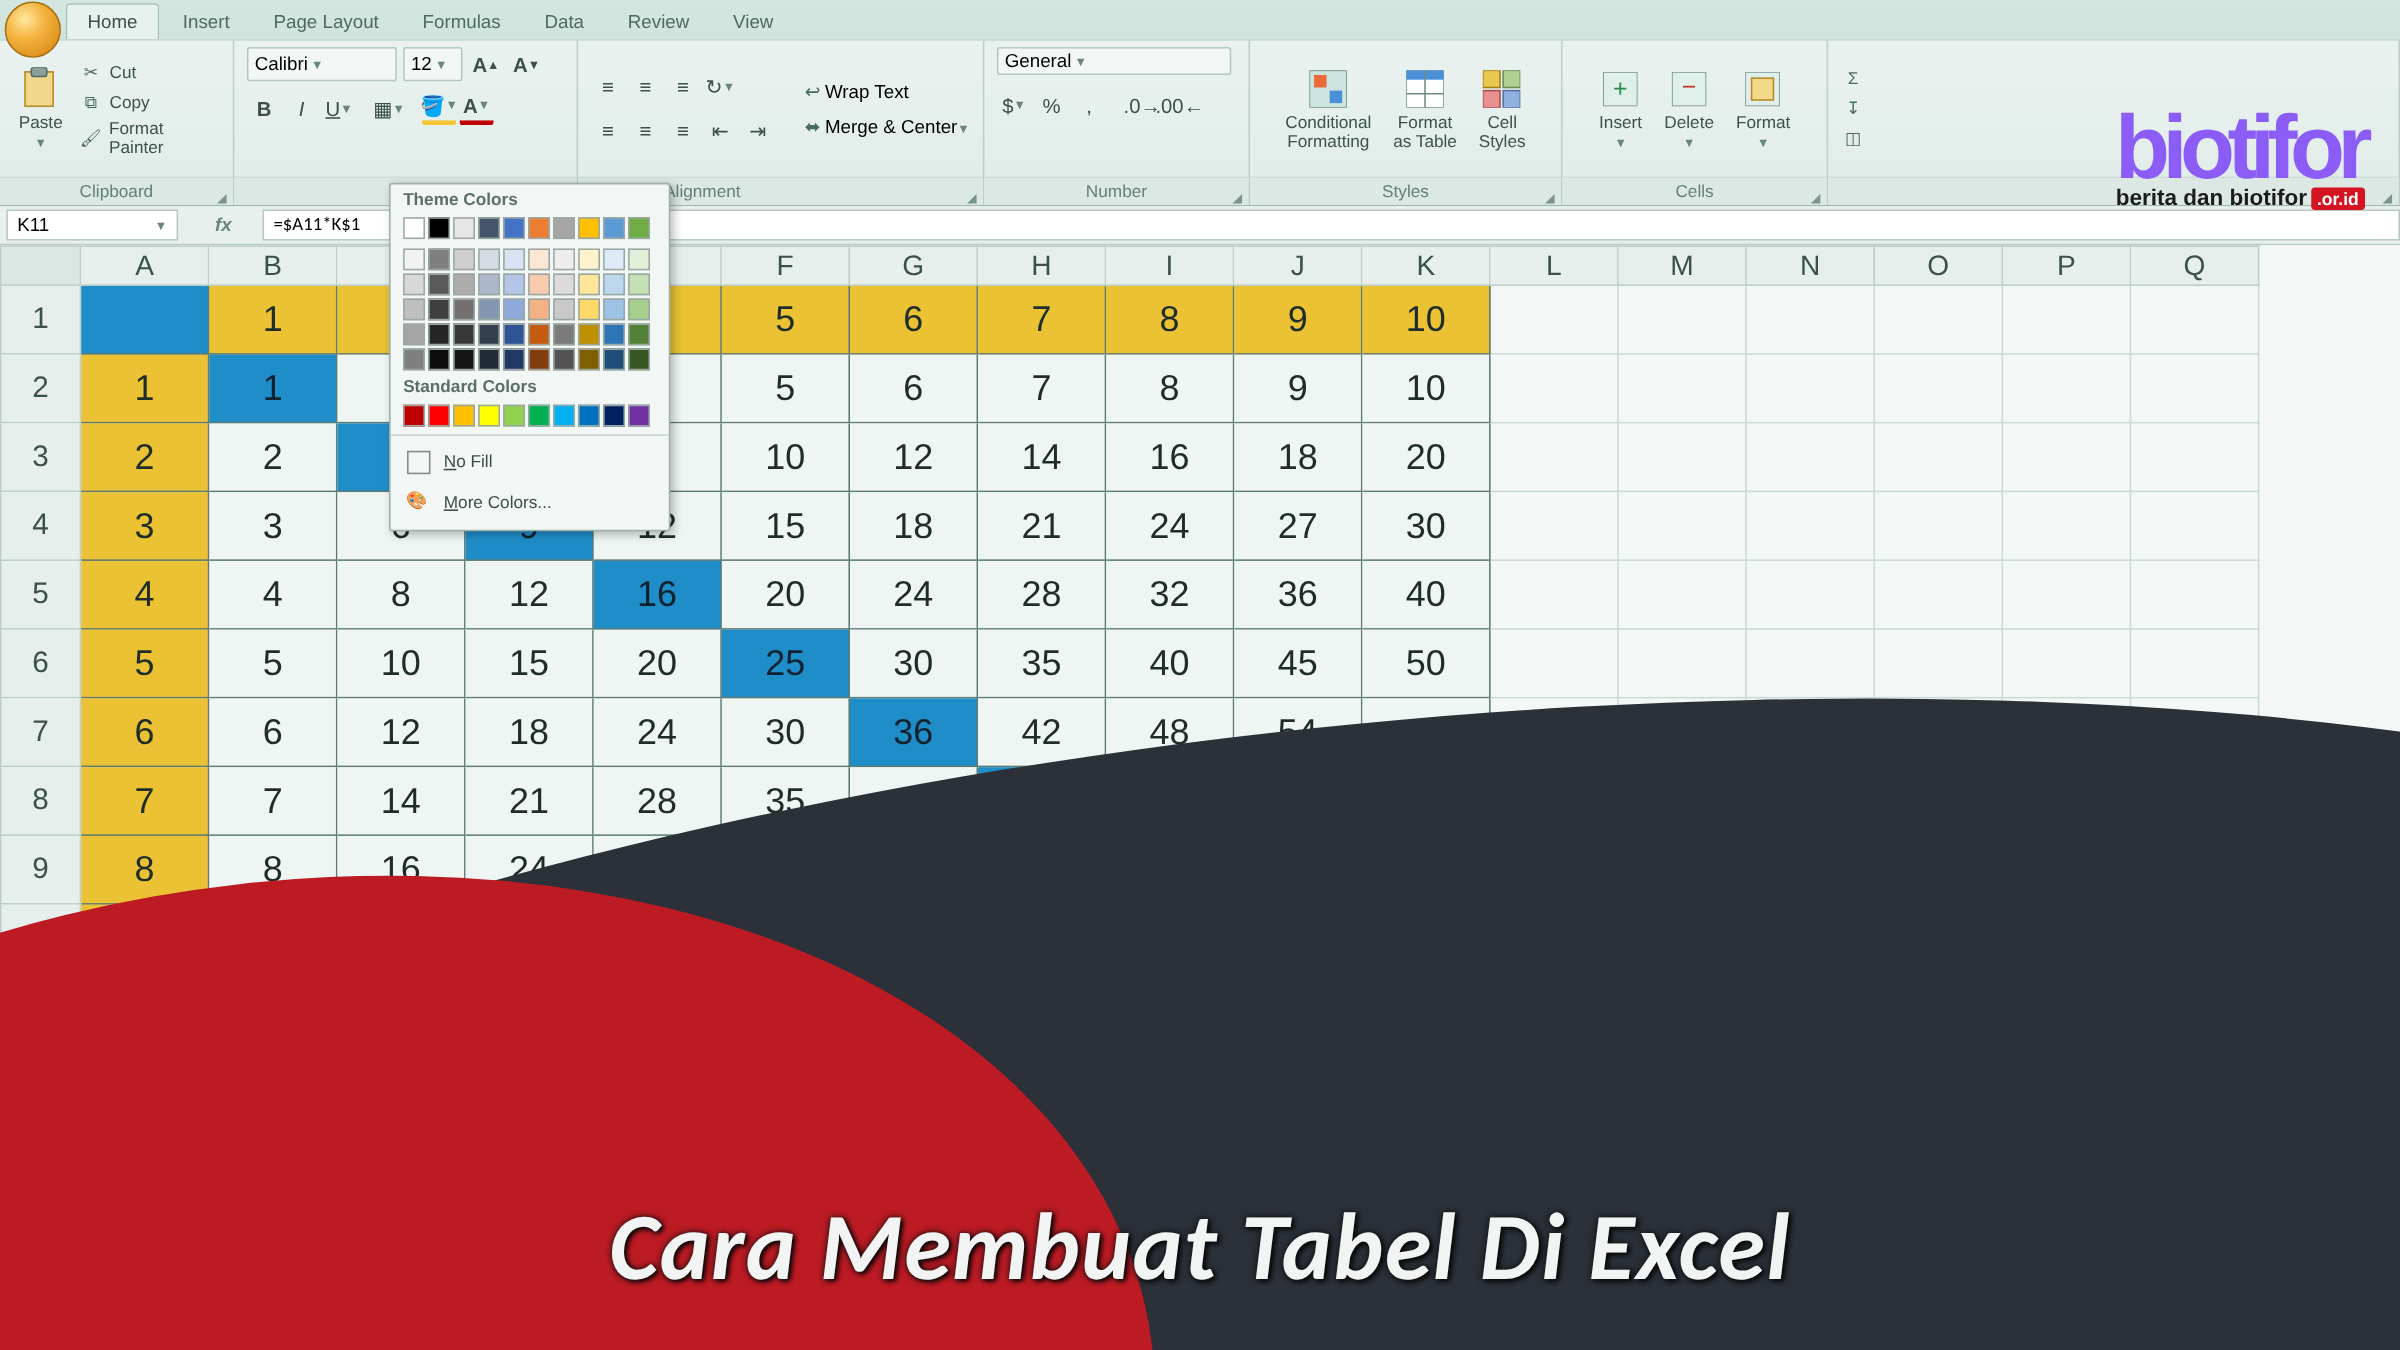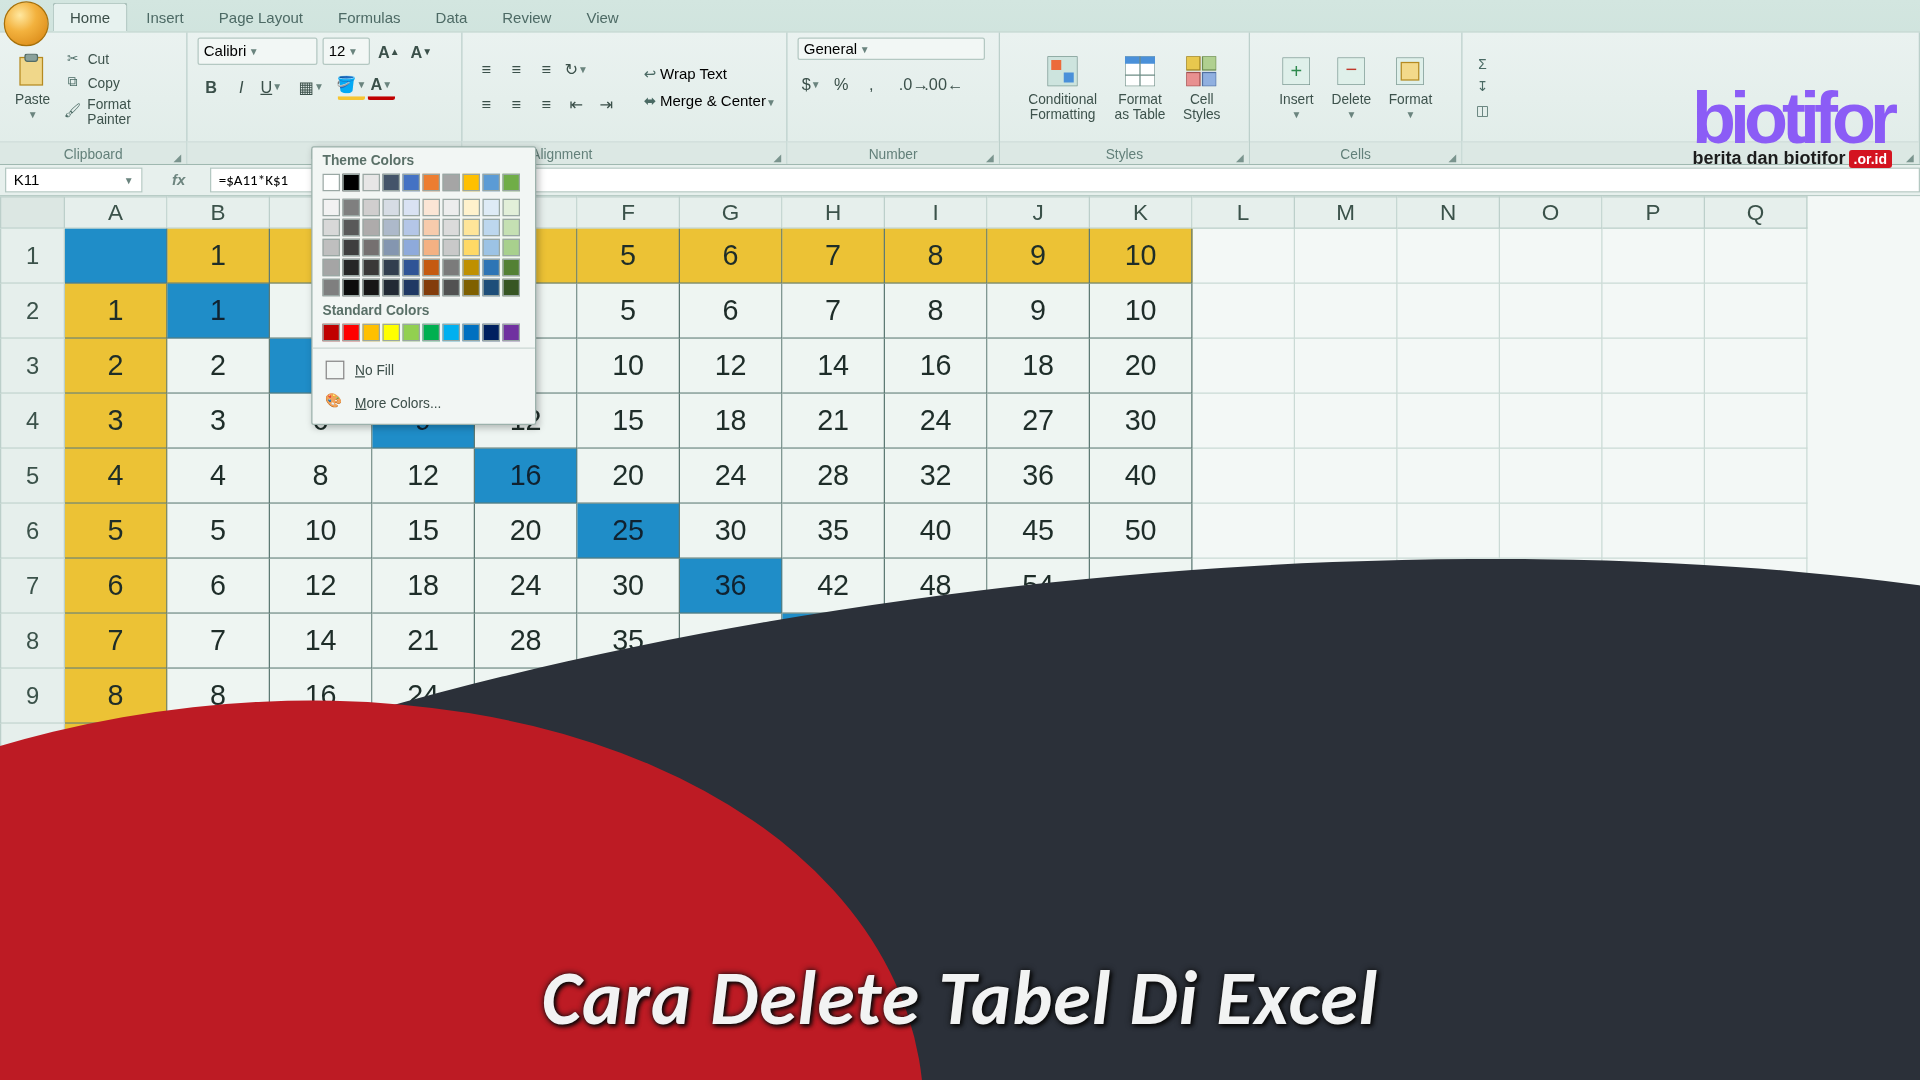--- a/index.html
+++ b/index.html
@@ -710,18 +710,18 @@
       <span class="cd-icon">🎨</span>
       <span><u>M</u><span>ore Colors...</span></span>
     </div>
   </div>
 </div>
 
 <div class="overlay">
   <div class="shape-tan"></div>
   <div class="shape-dark"></div>
   <div class="shape-red"></div>
-  <div class="title-text">Cara Delete Tabel Di Excel</div>
+  <div class="title-text">Cara Membuat Tabel Di Excel</div>
   <div class="logo">
     <div class="main">biotifor</div>
     <div class="sub"><span>berita dan biotifor</span><span class="orid">.or.id</span></div>
   </div>
 </div>
 
 </body></html>

